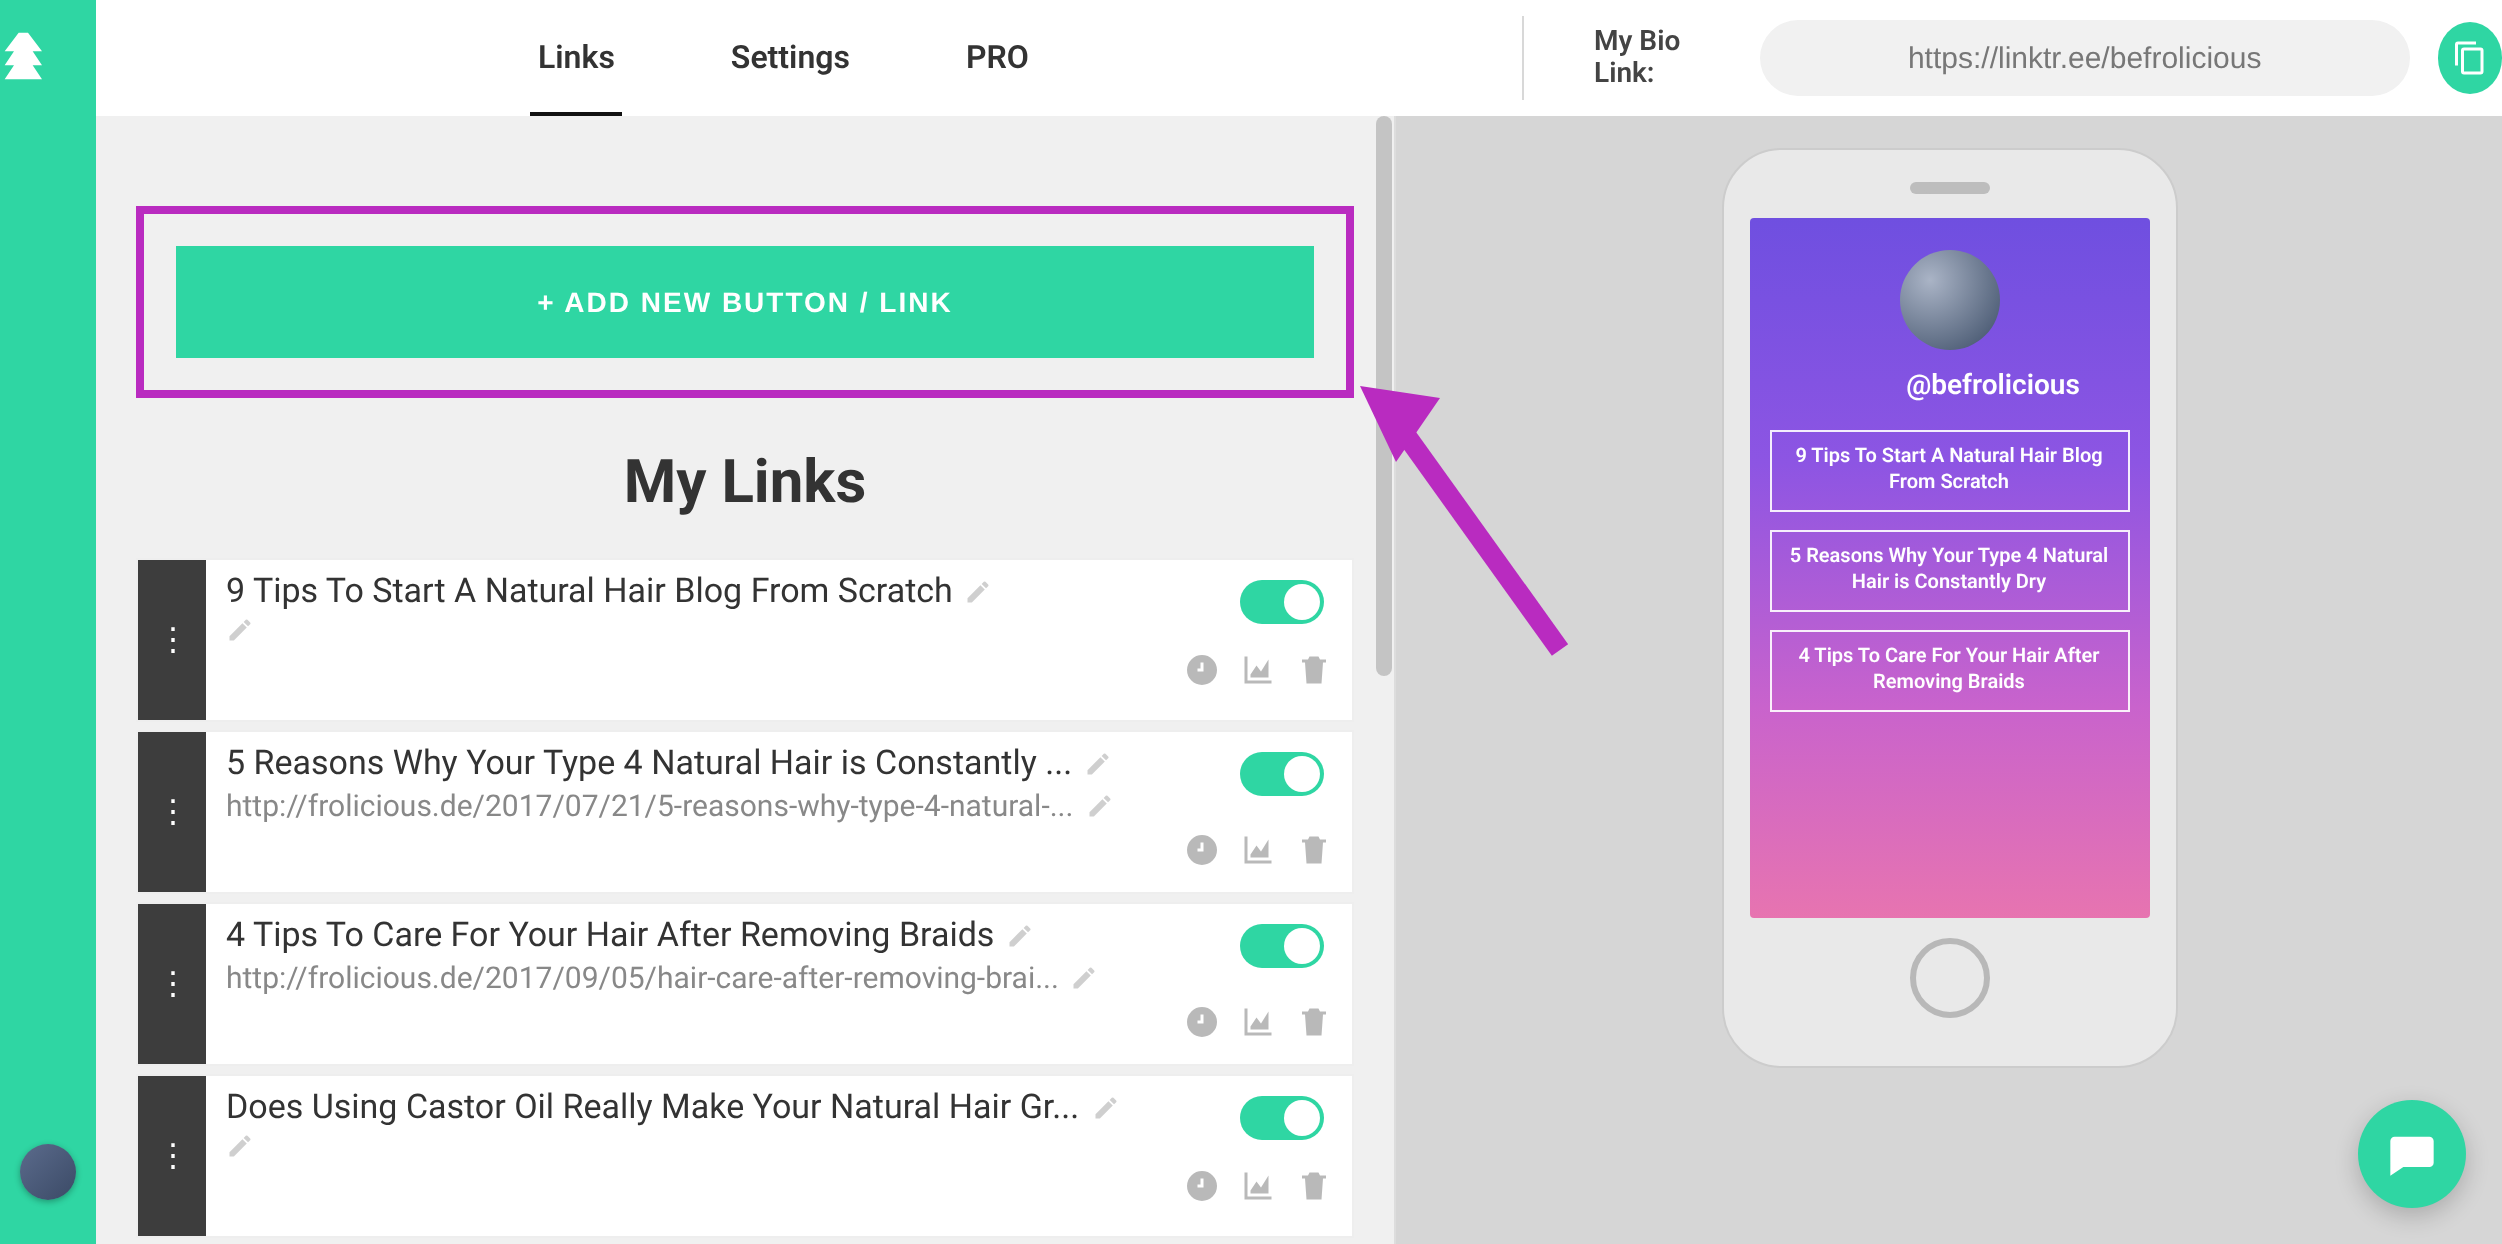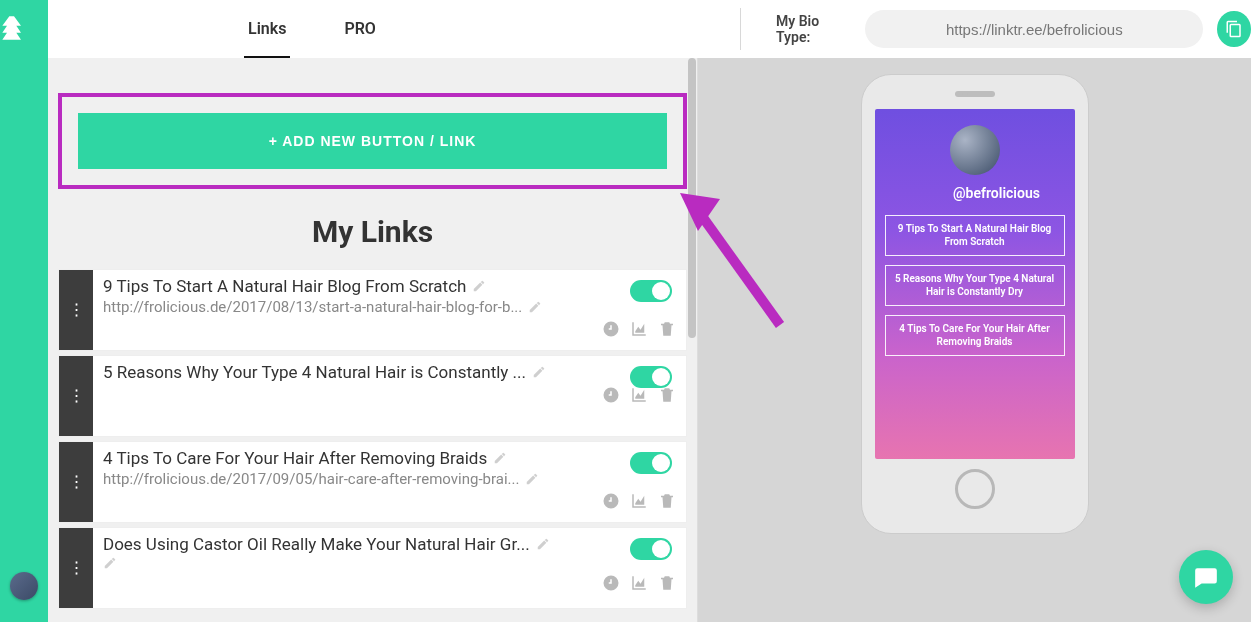--- a/index.html
+++ b/index.html
@@ -1,32 +1,32 @@
 <!DOCTYPE html>
 <html><head>
 <meta charset="utf-8">
 <style>
   * { box-sizing: border-box; margin: 0; padding: 0; }
   body { font-family: -apple-system, BlinkMacSystemFont, "Segoe UI", Roboto, sans-serif; width:1251px; height:622px; overflow:hidden; background:#fff; color:#2b2b2b; position:relative;}
   .sidebar { position:absolute; left:0; top:0; width:48px; height:100%; background:#2fd6a3; }
   .logo { width:28px; height:28px; margin:14px auto 0; }
   .avatar-small { position:absolute; bottom:22px; left:10px; width:28px; height:28px; border-radius:50%; background:linear-gradient(135deg,#5b6b8c,#3b4a66); box-shadow:0 1px 3px rgba(0,0,0,.3); }
 
-  .header { position:absolute; left:44px; right:0; top:0; height:58px; display:flex; align-items:center; }
+  .header { position:absolute; left:65px; right:0; top:0; height:58px; display:flex; align-items:center; }
   .tabs { margin-left:200px; display:flex; gap:50px; }
   .tab { font-size:16px; font-weight:600; color:#333; padding:18px 4px; cursor:pointer; }
   .tab.active { border-bottom:2px solid #111; }
   .headsep { position:absolute; left:696px; top:8px; height:42px; border-left:1px solid #d8d8d8;}
   .biolink-label { font-size:14px; font-weight:600; color:#444; margin-left:22px; }
   .biolink-area { position:absolute; left:710px; display:flex; align-items:center; gap:14px;}
   .biolink-input { width:360px; height:38px; border-radius:19px; border:none; background:#f1f1f1; padding:0 18px; font-size:15px; color:#777;text-align:center; }
   .copy-btn { width:36px; height:36px; border-radius:50%; background:#2fd6a3; display:flex; align-items:center; justify-content:center; cursor:pointer;}
   .copy-btn svg { width:18px; height:18px; fill:white; }
 
-  .editor { position:absolute; left:48px; top:58px; width:650px; bottom:0; background:#f0f0f0; border-right:1px solid #ddd; padding:0; }
+  .editor { position:absolute; left:48px; top:58px; width:650px; bottom:0; background:#f0f0f0; border-right:1px solid #ddd; padding:10px; }
   .scrollbar { position:absolute; right:-2px; top:0; bottom:0; width:14px; }
   .scrollbar::after{ content:""; position:absolute; left:3px; top:0; width:8px; height:280px; background:#c4c4c4; border-radius:4px;}
   .add-box { margin:35px 10px 25px 10px; border:4px solid #b92bc0; padding:16px 16px; }
   .add-btn { width:100%; height:56px; background:#2fd6a3; color:#fff; font-weight:700; letter-spacing:1px; font-size:14px; border:none; cursor:pointer; }
   .section-title { text-align:center; font-size:30px; font-weight:700; color:#333; margin:18px 0 20px; }
 
   .link-list { padding:0 10px; display:flex; flex-direction:column; gap:4px;}
   .link-card { background:#fff; display:flex; align-items:stretch; position:relative; height:82px; border:1px solid #eee;}
   .handle { width:34px; background:#3d3d3d; display:flex; align-items:center; justify-content:center; cursor:grab;}
   .handle-dots { color:#fff; font-size:16px; line-height:20px; letter-spacing:-1px; }
@@ -61,25 +61,26 @@
 <div class="sidebar">
   <svg class="logo" viewBox="0 0 24 24">
     <path fill="#fff" d="M12 2l6 8h-4l4 6h-4l4 6H2l4-6H2l4-6H2l6-8z"></path>
   </svg>
   <div class="avatar-small"></div>
 </div>
 
 <div class="header">
   <div class="tabs">
     <div class="tab active">Links</div>
+    <div class="tab">Settings</div>
     <div class="tab">PRO</div>
   </div>
   <div class="headsep"></div>
   <div class="biolink-area">
-    <span class="biolink-label">My Bio Type:</span>
+    <span class="biolink-label">My Bio Link:</span>
     <input class="biolink-input" type="text" readonly="" value="https://linktr.ee/befrolicious" style="">
     <div class="copy-btn">
       <svg viewBox="0 0 24 24">
           <path d="M16 1H4a2 2 0 00-2 2v14h2V3h12V1zm3 4H8a2 2 0 00-2 2v14a2 2 0 002 2h11a2 2 0 002-2V7a2 2 0 00-2-2zm0 16H8V7h11v14z"></path>
         </svg>
     </div>
   </div>
 </div>
 
 <div class="editor">
@@ -93,21 +94,20 @@
           <div class="handle-dots">⋮</div>
         </div>
         <div class="card-body">
           <div class="card-title">
             <span>9 Tips To Start A Natural Hair Blog From Scratch</span>
             <svg class="pencil" viewBox="0 0 24 24">
               <path fill="#888" d="M3 17.25V21h3.75L17.81 9.94l-3.75-3.75L3 17.25zM20.71 7.04a1 1 0 000-1.41l-2.34-2.34a1 1 0 00-1.41 0l-1.83 1.83 3.75 3.75 1.83-1.83z"></path>
             </svg>
           </div>
           <div class="card-url">
-            <span>http://frolicious.de/2017/08/13/start-a-natural-hair-blog-for-b...</span>
             <svg class="pencil" viewBox="0 0 24 24">
               <path fill="#888" d="M3 17.25V21h3.75L17.81 9.94l-3.75-3.75L3 17.25zM20.71 7.04a1 1 0 000-1.41l-2.34-2.34a1 1 0 00-1.41 0l-1.83 1.83 3.75 3.75 1.83-1.83z"></path>
             </svg>
           </div>
           <div class="card-tools">
             <svg class="tool" viewBox="0 0 24 24">
               <path fill="#666" d="M12 2a10 10 0 100 20 10 10 0 000-20zm1 11h-4v-2h2V7h2v6z"></path>
             </svg>
             <svg class="tool" viewBox="0 0 24 24">
               <path fill="#666" d="M3 3v18h18v-2H5V3H3zm4 12l4-6 3 4 5-8v12H7z"></path>
@@ -119,20 +119,26 @@
         </div>
         <div class="toggle"></div>
       </div>
       <div class="link-card">
         <div class="handle">
           <div class="handle-dots">⋮</div>
         </div>
         <div class="card-body">
           <div class="card-title">
             <span>5 Reasons Why Your Type 4 Natural Hair is Constantly ...</span>
+            <svg class="pencil" viewBox="0 0 24 24">
+              <path fill="#888" d="M3 17.25V21h3.75L17.81 9.94l-3.75-3.75L3 17.25zM20.71 7.04a1 1 0 000-1.41l-2.34-2.34a1 1 0 00-1.41 0l-1.83 1.83 3.75 3.75 1.83-1.83z"></path>
+            </svg>
+          </div>
+          <div class="card-url">
+            <span>http://frolicious.de/2017/07/21/5-reasons-why-type-4-natural-...</span>
             <svg class="pencil" viewBox="0 0 24 24">
               <path fill="#888" d="M3 17.25V21h3.75L17.81 9.94l-3.75-3.75L3 17.25zM20.71 7.04a1 1 0 000-1.41l-2.34-2.34a1 1 0 00-1.41 0l-1.83 1.83 3.75 3.75 1.83-1.83z"></path>
             </svg>
           </div>
           <div class="card-tools">
             <svg class="tool" viewBox="0 0 24 24">
               <path fill="#666" d="M12 2a10 10 0 100 20 10 10 0 000-20zm1 11h-4v-2h2V7h2v6z"></path>
             </svg>
             <svg class="tool" viewBox="0 0 24 24">
               <path fill="#666" d="M3 3v18h18v-2H5V3H3zm4 12l4-6 3 4 5-8v12H7z"></path>

